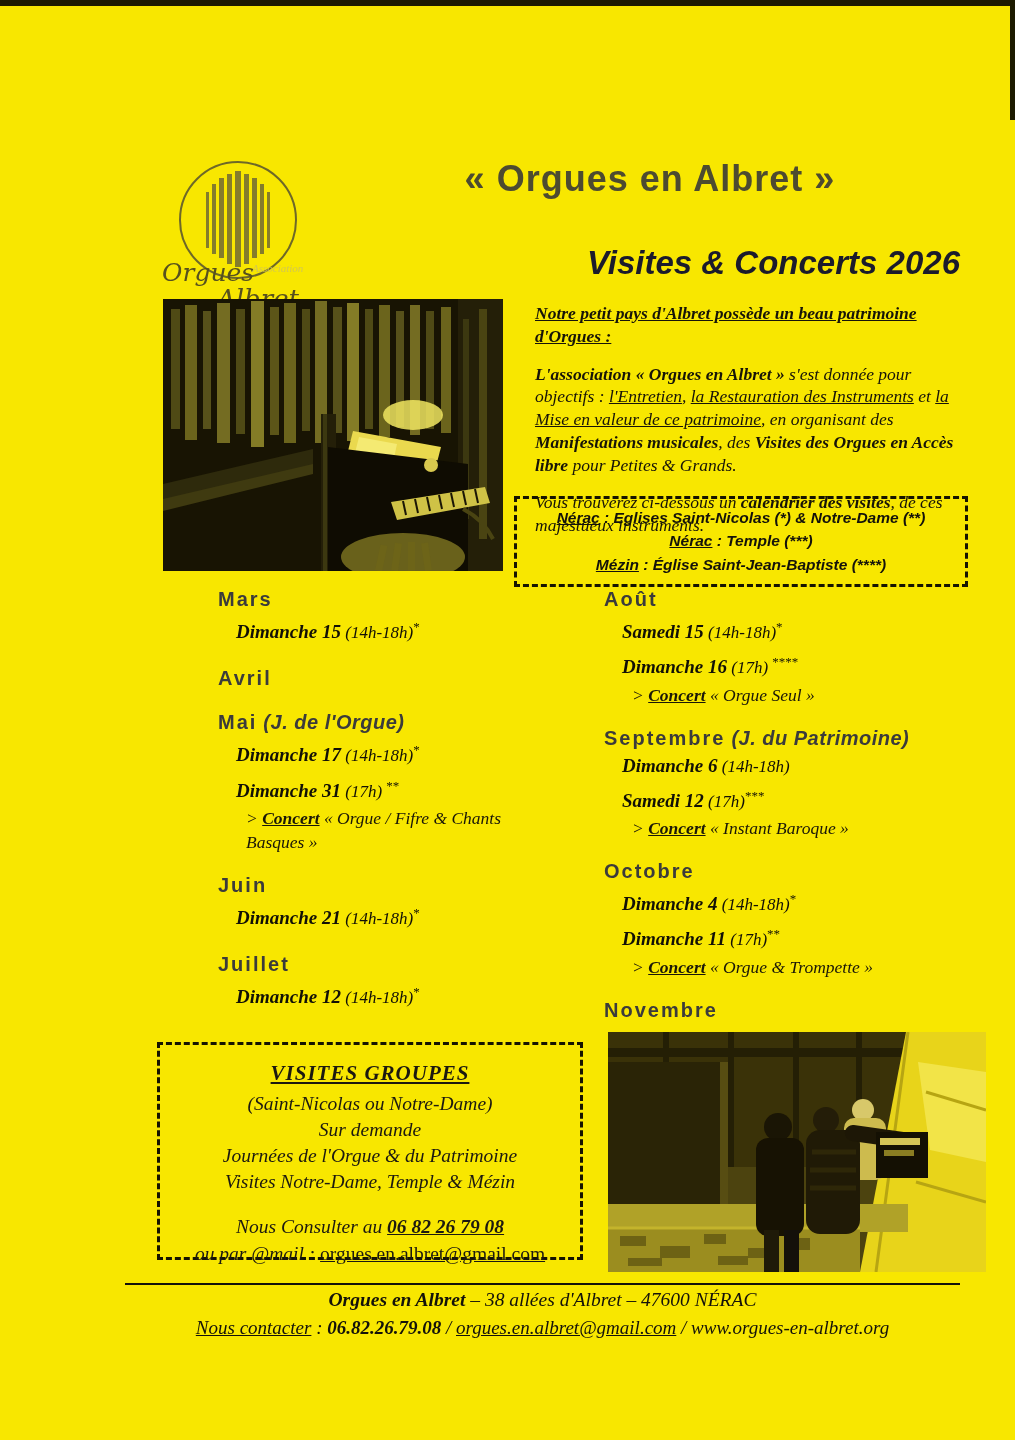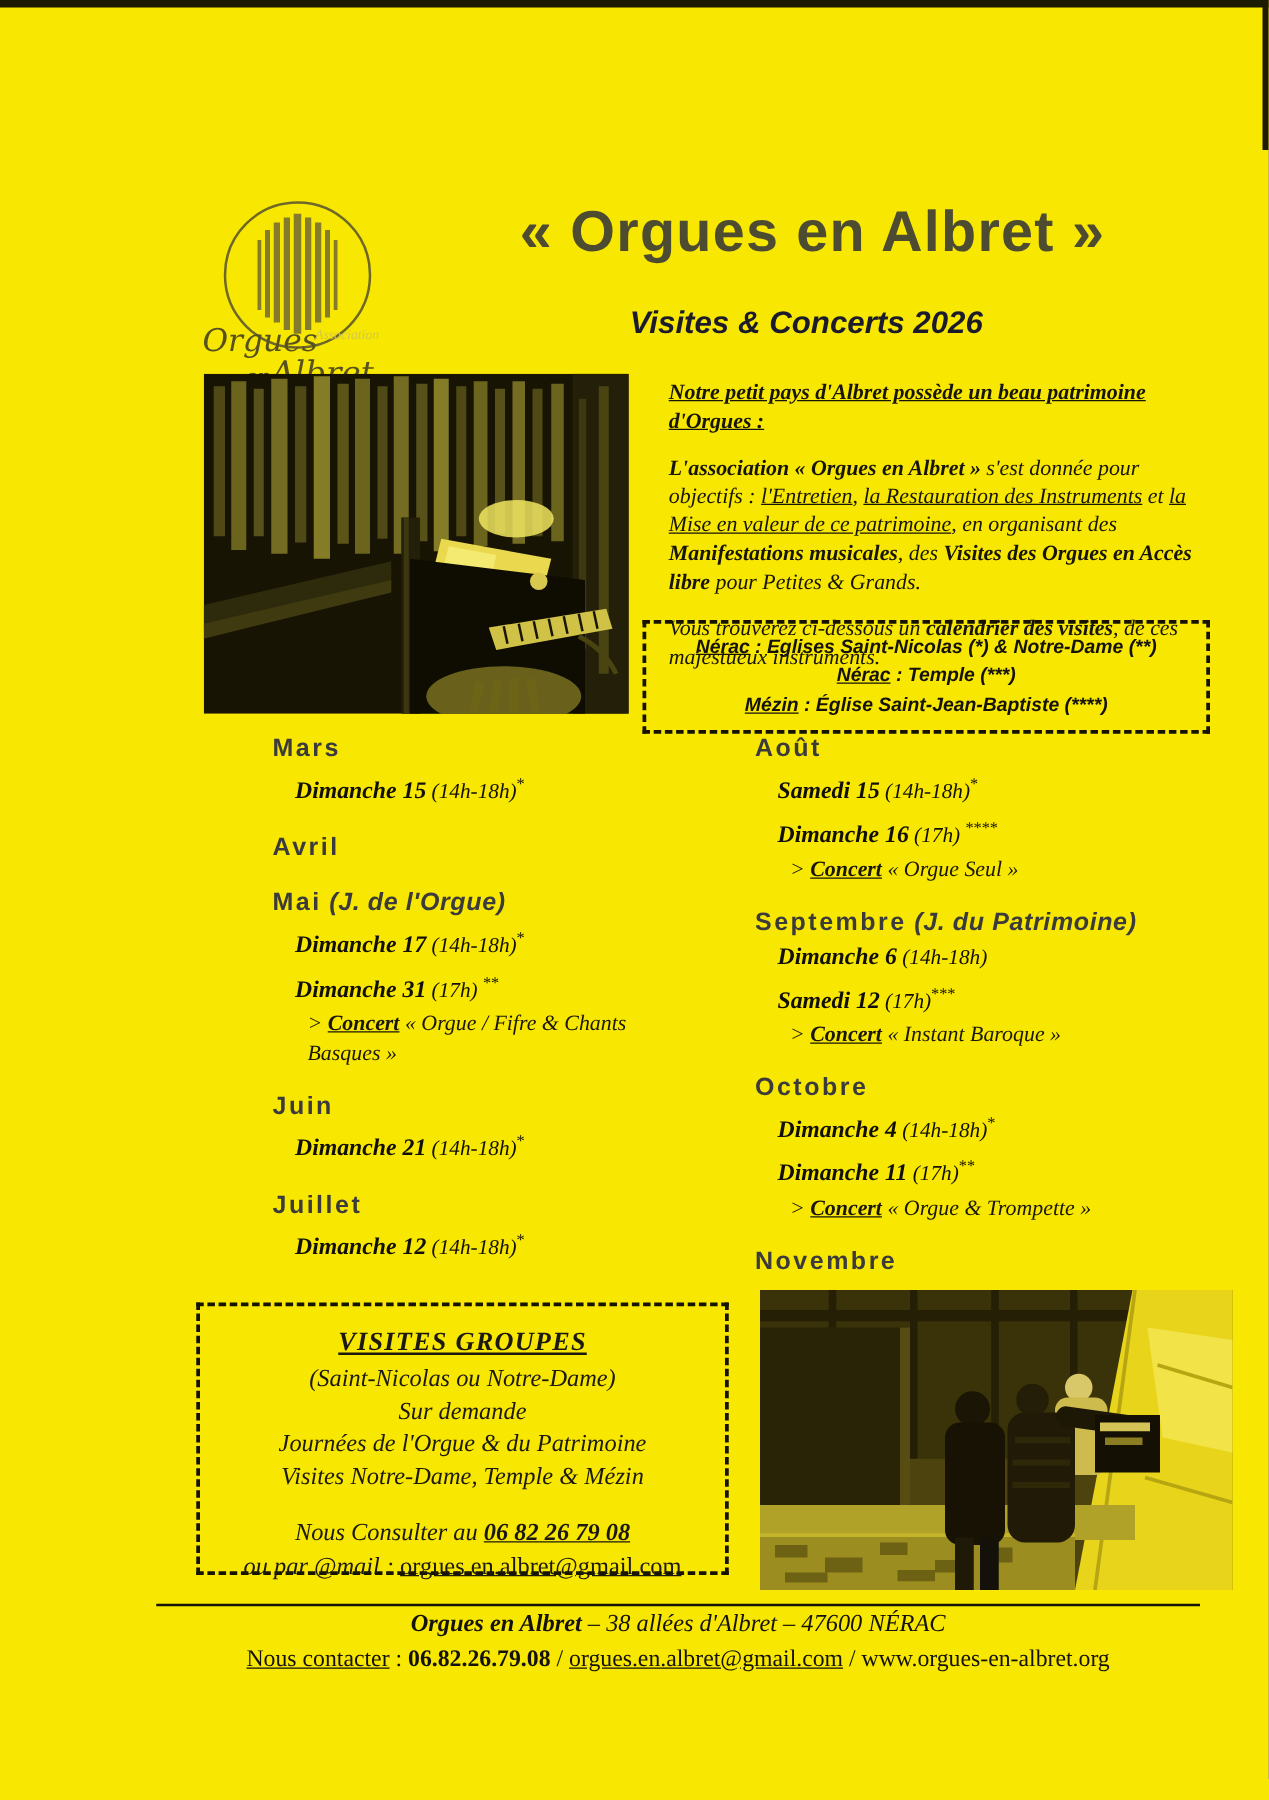--- a/index.html
+++ b/index.html
@@ -10,25 +10,25 @@
 
   
   .logo{position:absolute;left:160px;top:156px;width:155px;height:150px;}
   .logo-text1{position:absolute;left:2px;top:102px;font-style:italic;font-size:25px;color:#57511e;
               font-family:"DejaVu Serif",serif;}
   .logo-text2{position:absolute;left:36px;top:128px;font-style:italic;font-size:26px;color:#57511e;
               font-family:"DejaVu Serif",serif;}
   .logo-text2 .en{font-size:17px;}
   .logo-assoc{position:absolute;left:92px;top:106px;font-size:11px;color:#d3c74e;font-style:italic;}
   .title{position:absolute;left:320px;top:158px;width:660px;text-align:center;
-         font-family:"Liberation Sans",sans-serif;font-weight:bold;font-size:46px;
+         font-family:"Liberation Sans",sans-serif;font-weight:bold;font-size:36px;
          color:#4d4b30;letter-spacing:1px;}
-  .subtitle{position:absolute;left:330px;top:244px;width:630px;text-align:center;
+  .subtitle{position:absolute;left:330px;top:244px;width:630px;text-align:right;
             font-family:"Liberation Sans",sans-serif;font-weight:bold;font-style:italic;
-            font-size:25px;color:#1b1b2c;}
+            font-size:33px;color:#1b1b2c;}
 
   
   .photo-organ{position:absolute;left:163px;top:299px;width:340px;height:272px;}
   .photo-visitors{position:absolute;left:608px;top:1032px;width:378px;height:240px;}
   .photo-organ svg,.photo-visitors svg{display:block;}
 
   
   .intro{position:absolute;left:523px;top:302px;width:450px;font-style:italic;
          font-size:17.5px;line-height:1.3;color:#171408;}
   .intro p{margin:0 0 15px 12px;}
@@ -66,21 +66,21 @@
   .groups-line{font-size:19.5px;line-height:26px;}
   .groups-contact{margin-top:18px;font-size:19.5px;line-height:27px;}
   .groups-email{font-style:normal;text-decoration:underline;}
   .groups-phone{font-weight:bold;text-decoration:underline;}
 
   
   .footer-rule{position:absolute;left:125px;top:1283px;width:835px;border-top:2.5px solid #14120a;}
   .footer-l1{position:absolute;left:125px;top:1289px;width:835px;text-align:center;
              font-style:italic;font-size:19.5px;color:#14120a;}
   .footer-l2{position:absolute;left:125px;top:1317px;width:835px;text-align:center;
-             font-size:19px;color:#14120a;}
+             font-style:italic;font-size:19px;color:#14120a;}
 </style>
 </head>
 <body>
 
 <div class="page">
   <div class="edge-top"></div>
   <div class="edge-right"></div>
 
   <div class="logo">
     <svg width="155" height="150" viewBox="0 0 155 150">

